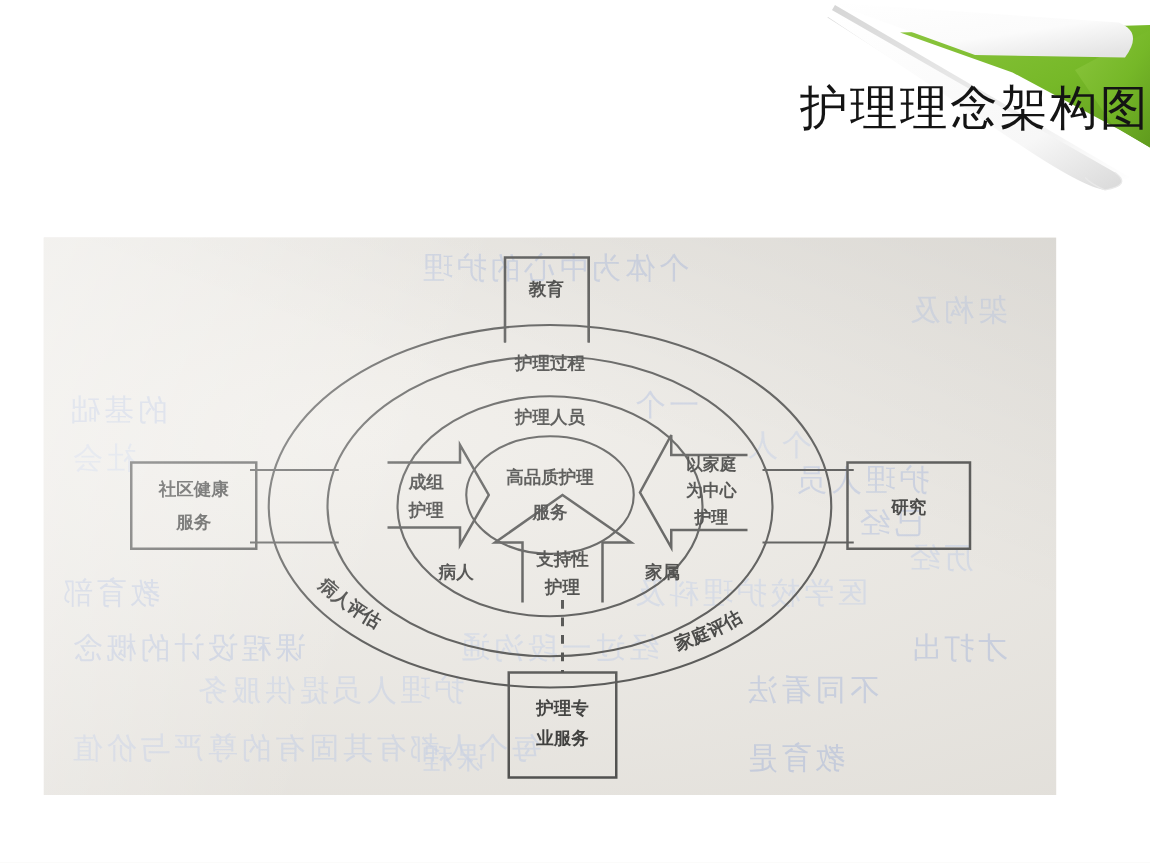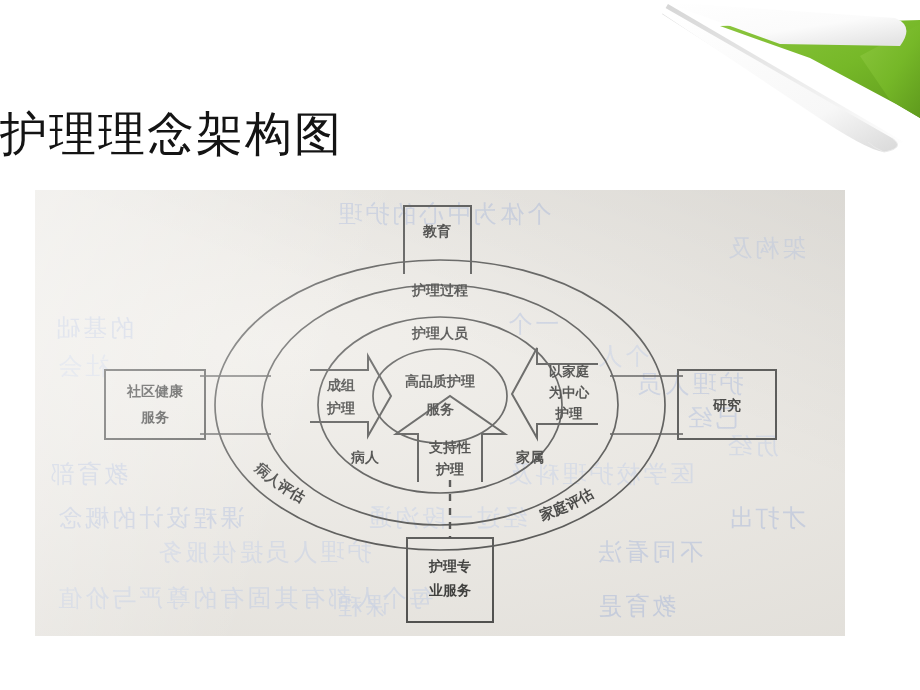--- a/index.html
+++ b/index.html
@@ -32,28 +32,27 @@
     height: 160px;
     pointer-events: none;
   }
 
   
   #title {
     position: absolute;
     left: 0;
     top: 63px;
     width: 920px;
-    text-align: left;
+    text-align: right;
     font-family: "DejaVu Serif", "Liberation Serif", serif;
-    font-size: 47px;
+    font-size: 38px;
     line-height: 1.25;
     color: #141414;
     letter-spacing: 2px;
     white-space: nowrap;
-    margin-top: 42px;
   }
 
   
   #scan {
     position: absolute;
     left: 35px;
     top: 190px;
     width: 810px;
     height: 446px;
     background: #ebe8e2;

